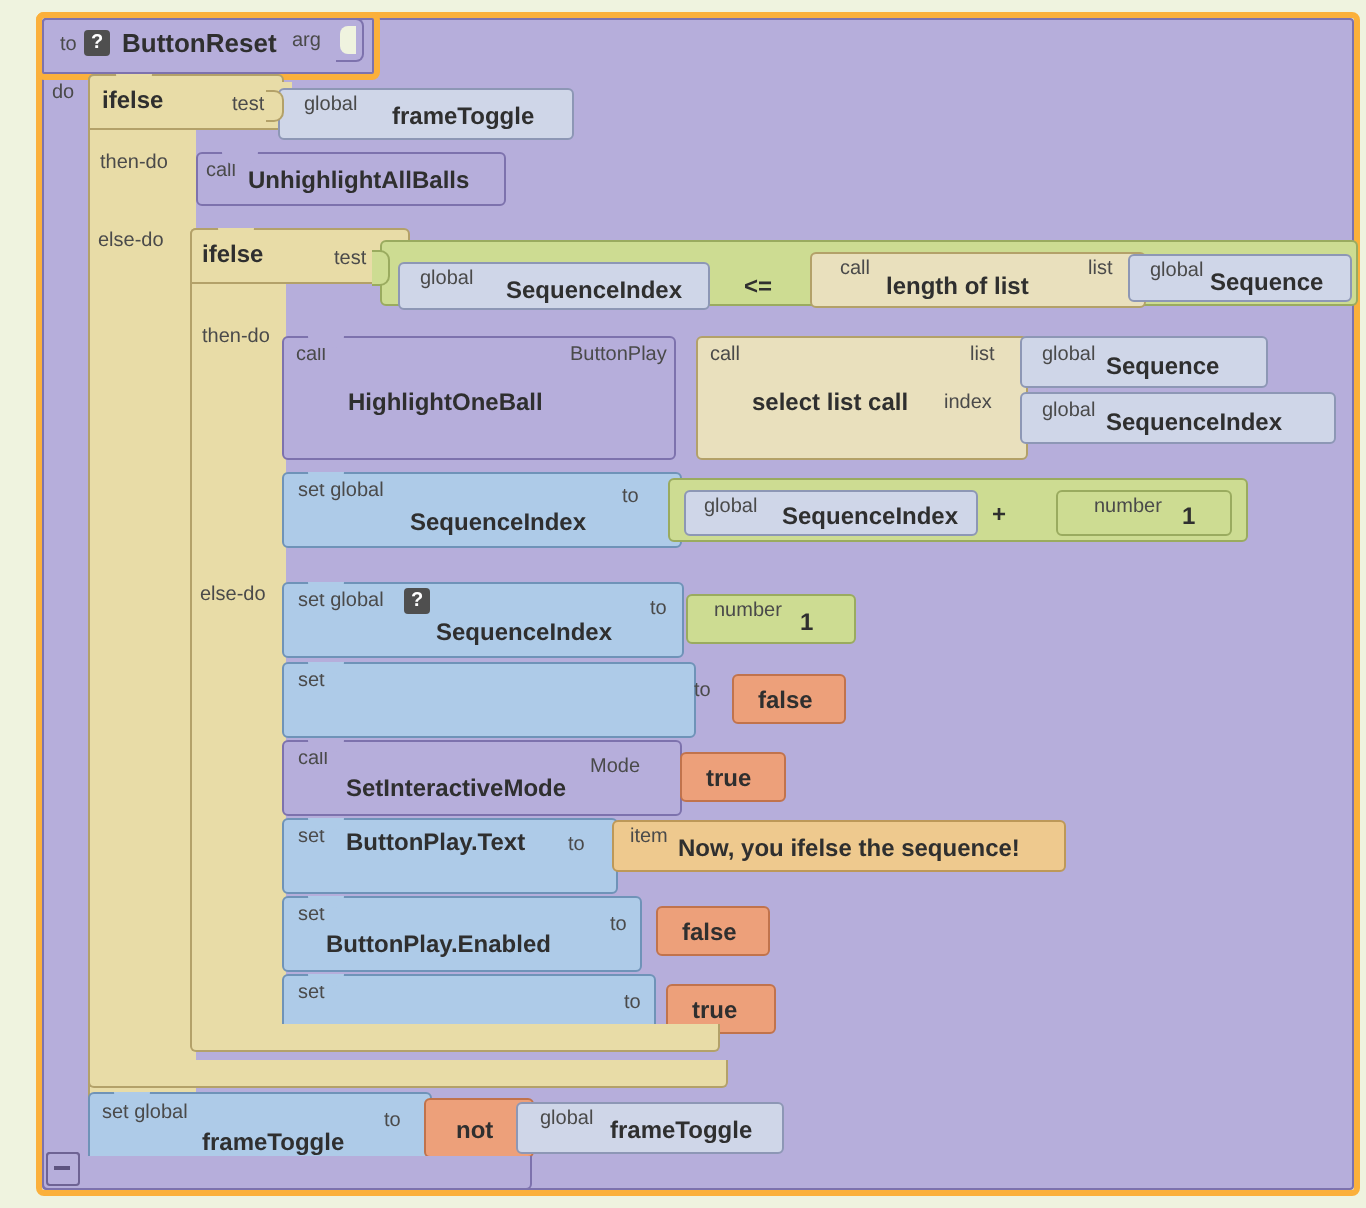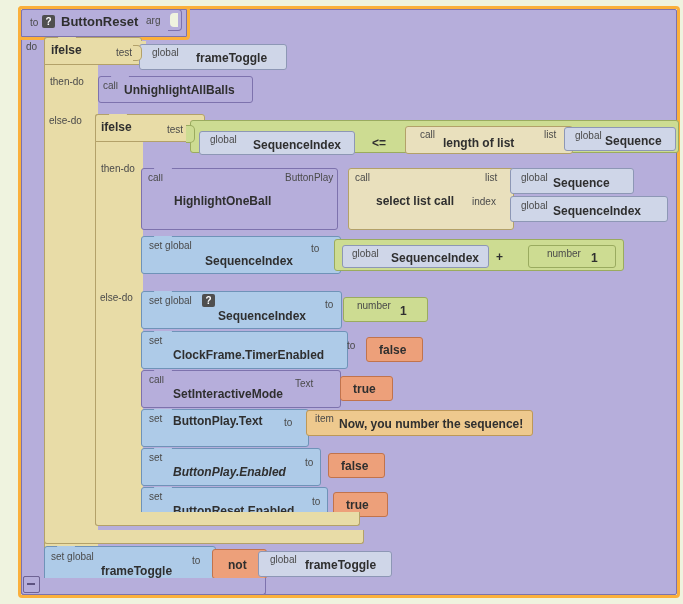--- a/index.html
+++ b/index.html
@@ -156,50 +156,48 @@
   <div class="lbl small" style="left:149px;top:295px;">set global</div>
   <div class="warn" style="left:202px;top:294px;">?</div>
   <div class="lbl mid" style="left:218px;top:309px;">SequenceIndex</div>
   <div class="lbl small" style="left:325px;top:299px;">to</div>
   <div class="blk c-math" style="left:343px;top:297px;width:85px;height:25px;border-radius:3px;"></div>
   <div class="lbl small" style="left:357px;top:300px;">number</div>
   <div class="lbl mid" style="left:400px;top:304px;">1</div>
 
   <div class="blk c-var" style="left:141px;top:331px;width:207px;height:38px;border-radius:3px;"></div>
   <div class="lbl small" style="left:149px;top:335px;">set</div>
-  <div class="lbl mid" style="left:173px;top:348px;">ClockFrame.TimerEnabled</div>
   <div class="lbl small" style="left:347px;top:340px;">to</div>
   <div class="blk c-logic" style="left:366px;top:337px;width:57px;height:25px;border-radius:3px;"></div>
   <div class="lbl mid" style="left:379px;top:343px;">false</div>
 
   <div class="blk c-proc" style="left:141px;top:370px;width:200px;height:38px;border-radius:3px;"></div>
   <div class="lbl small" style="left:149px;top:374px;">call</div>
   <div class="lbl mid" style="left:173px;top:387px;">SetInteractiveMode</div>
-  <div class="lbl small" style="left:295px;top:378px;">Text</div>
+  <div class="lbl small" style="left:295px;top:378px;">Mode</div>
   <div class="blk c-logic" style="left:340px;top:376px;width:53px;height:25px;border-radius:3px;"></div>
   <div class="lbl mid" style="left:353px;top:382px;">true</div>
 
   <div class="blk c-var" style="left:141px;top:409px;width:168px;height:38px;border-radius:3px;"></div>
   <div class="lbl small" style="left:149px;top:413px;">set</div>
   <div class="lbl mid" style="left:173px;top:414px;">ButtonPlay.Text</div>
   <div class="lbl small" style="left:284px;top:417px;">to</div>
   <div class="blk c-text" style="left:306px;top:410px;width:227px;height:26px;border-radius:3px;"></div>
   <div class="lbl small" style="left:315px;top:413px;">item</div>
-  <div class="lbl mid" style="left:339px;top:417px;">Now, you number the sequence!</div>
+  <div class="lbl mid" style="left:339px;top:417px;">Now, you ifelse the sequence!</div>
 
   <div class="blk c-var" style="left:141px;top:448px;width:180px;height:38px;border-radius:3px;"></div>
   <div class="lbl small" style="left:149px;top:452px;">set</div>
-  <div class="lbl mid" style="left:173px;top:465px;font-style:italic;">ButtonPlay.Enabled</div>
+  <div class="lbl mid" style="left:163px;top:465px;">ButtonPlay.Enabled</div>
   <div class="lbl small" style="left:305px;top:457px;">to</div>
   <div class="blk c-logic" style="left:328px;top:453px;width:57px;height:25px;border-radius:3px;"></div>
   <div class="lbl mid" style="left:341px;top:459px;">false</div>
 
   <div class="blk c-var" style="left:141px;top:487px;width:187px;height:38px;border-radius:3px;"></div>
   <div class="lbl small" style="left:149px;top:491px;">set</div>
-  <div class="lbl mid" style="left:173px;top:504px;">ButtonReset.Enabled</div>
   <div class="lbl small" style="left:312px;top:496px;">to</div>
   <div class="blk c-logic" style="left:333px;top:492px;width:55px;height:25px;border-radius:3px;"></div>
   <div class="lbl mid" style="left:346px;top:498px;">true</div>
 
   <div class="blk c-var" style="left:44px;top:546px;width:172px;height:38px;border-radius:3px;"></div>
   <div class="lbl small" style="left:51px;top:551px;">set global</div>
   <div class="lbl mid" style="left:101px;top:564px;">frameToggle</div>
   <div class="lbl small" style="left:192px;top:555px;">to</div>
   <div class="blk c-logic" style="left:212px;top:549px;width:55px;height:30px;border-radius:3px;"></div>
   <div class="lbl mid" style="left:228px;top:558px;">not</div>

